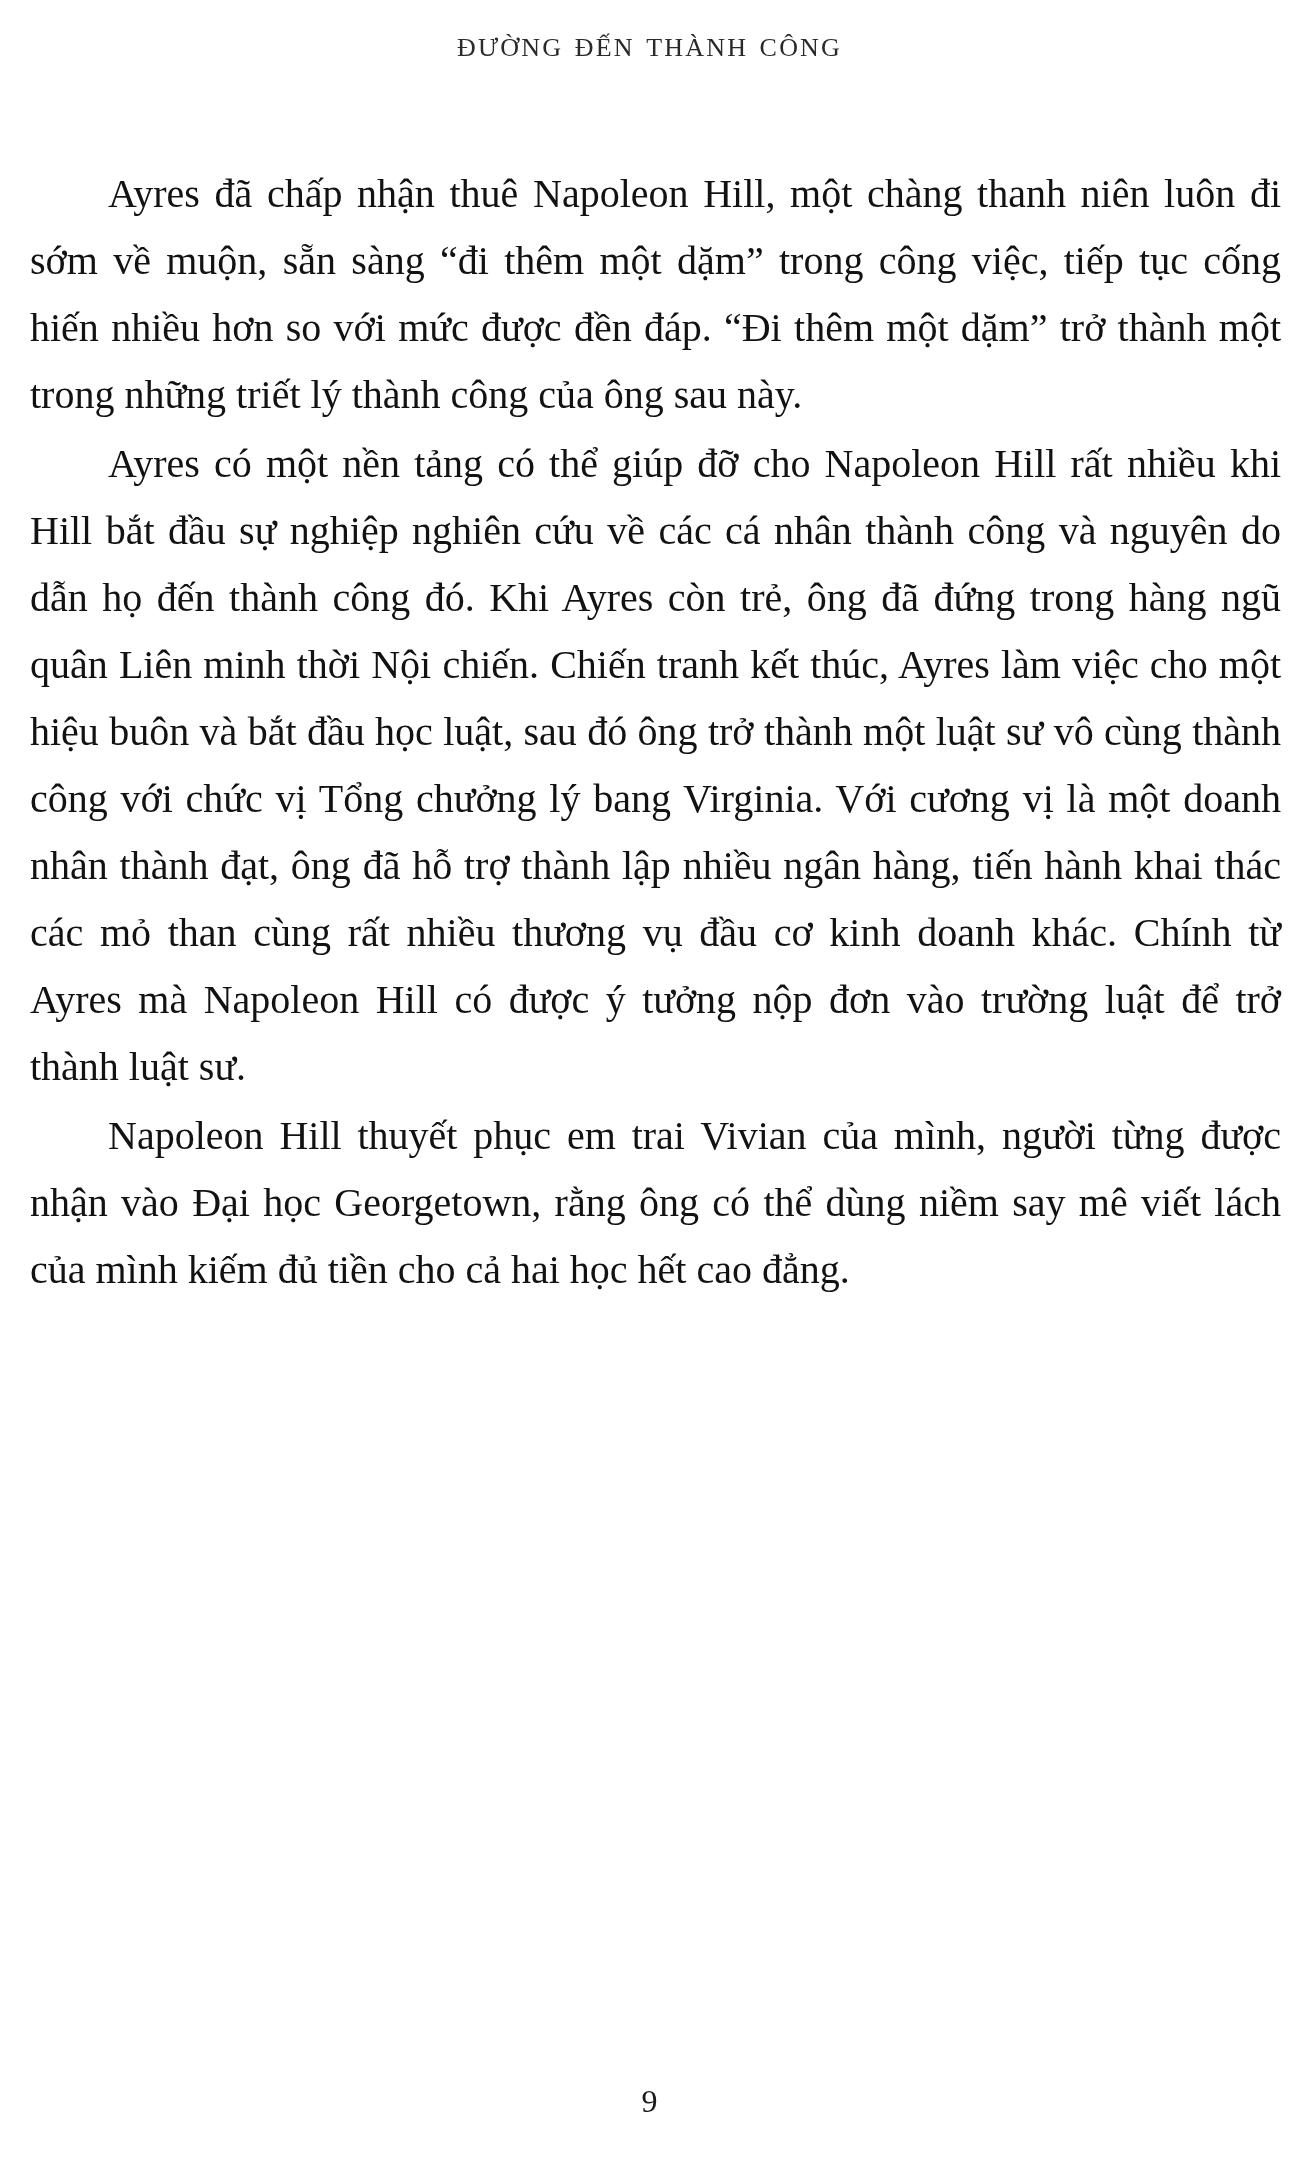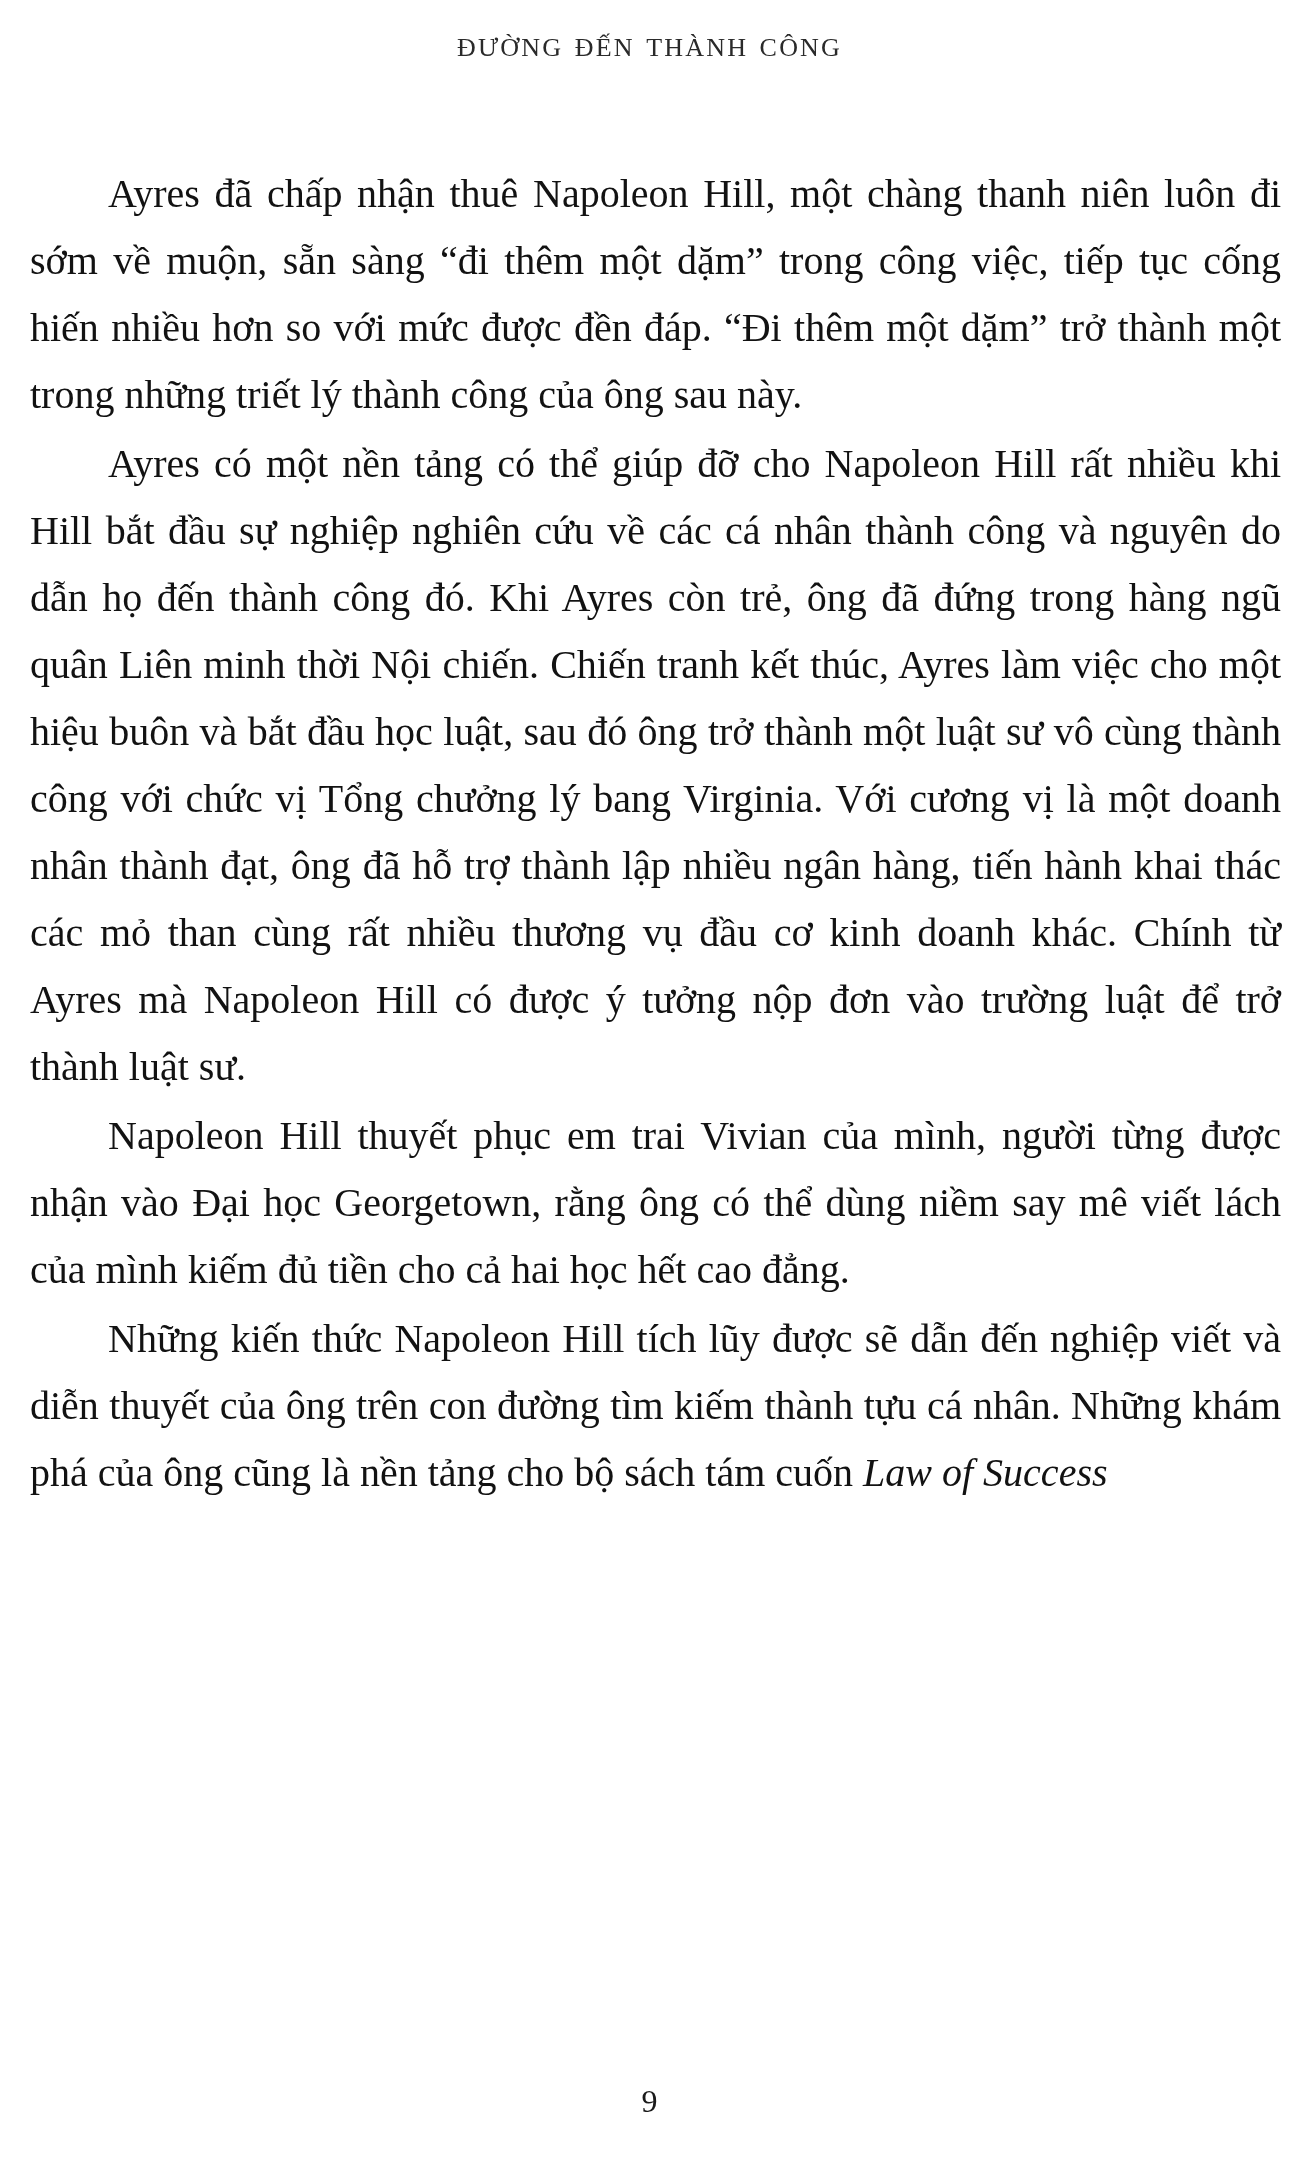--- a/index.html
+++ b/index.html
@@ -78,18 +78,17 @@
 <body>
 
 <div class="page">
 
   <div class="running-head">Đường đến thành công</div>
 
   <div class="body-text">
     <p>Ayres đã chấp nhận thuê Napoleon Hill, một chàng thanh niên luôn đi sớm về muộn, sẵn sàng “đi thêm một dặm” trong công việc, tiếp tục cống hiến nhiều hơn so với mức được đền đáp. “Đi thêm một dặm” trở thành một trong những triết lý thành công của ông sau này.</p>
     <p>Ayres có một nền tảng có thể giúp đỡ cho Napoleon Hill rất nhiều khi Hill bắt đầu sự nghiệp nghiên cứu về các cá nhân thành công và nguyên do dẫn họ đến thành công đó. Khi Ayres còn trẻ, ông đã đứng trong hàng ngũ quân Liên minh thời Nội chiến. Chiến tranh kết thúc, Ayres làm việc cho một hiệu buôn và bắt đầu học luật, sau đó ông trở thành một luật sư vô cùng thành công với chức vị Tổng chưởng lý bang Virginia. Với cương vị là một doanh nhân thành đạt, ông đã hỗ trợ thành lập nhiều ngân hàng, tiến hành khai thác các mỏ than cùng rất nhiều thương vụ đầu cơ kinh doanh khác. Chính từ Ayres mà Napoleon Hill có được ý tưởng nộp đơn vào trường luật để trở thành luật sư.</p>
     <p>Napoleon Hill thuyết phục em trai Vivian của mình, người từng được nhận vào Đại học Georgetown, rằng ông có thể dùng niềm say mê viết lách của mình kiếm đủ tiền cho cả hai học hết cao đẳng.</p>
-    <p><span>Những kiến thức Napoleon Hill tích lũy được sẽ dẫn đến nghiệp viết và diễn thuyết của ông trên con đường tìm kiếm thành tựu cá nhân. Những khám phá của ông cũng là nền tảng cho bộ sách tám cuốn </span><em>Law of Success</em></p>
   </div>
 
   <div class="folio">9</div>
 
 </div>
 
 </body></html>

